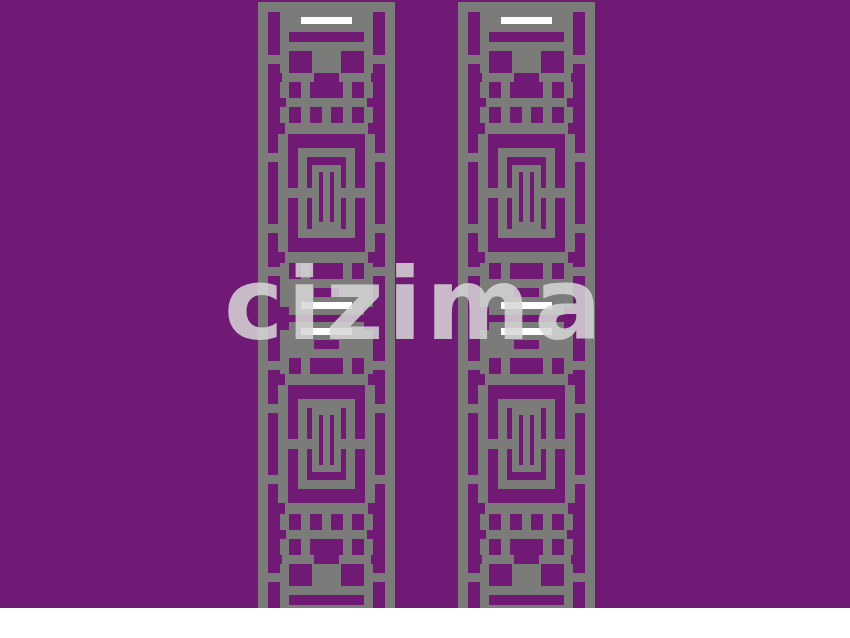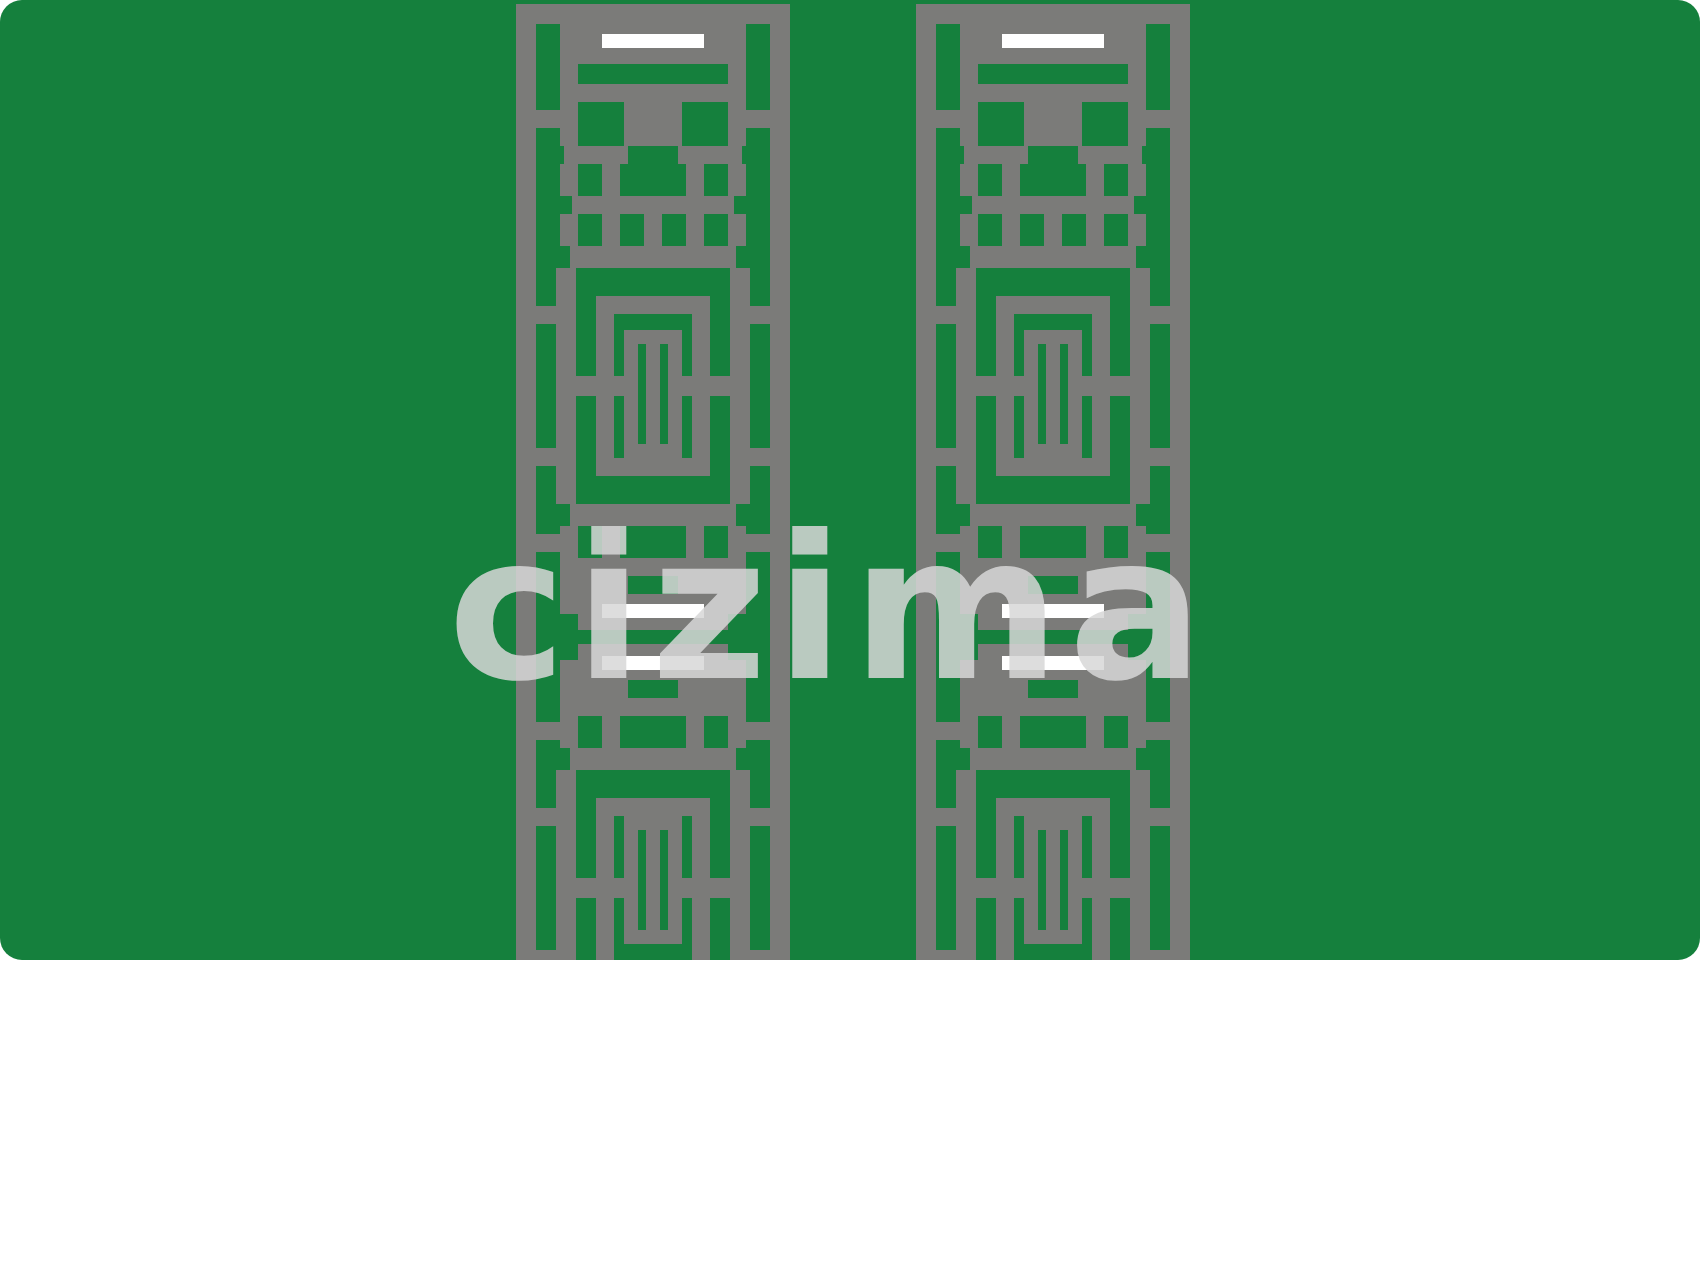--- a/index.html
+++ b/index.html
@@ -3,25 +3,24 @@
 <meta charset="utf-8">
 <style>
   html, body {
     margin: 0;
     padding: 0;
     background: #ffffff;
   }
   .canvas {
     position: relative;
     width: 850px;
-    height: 480px;
-    background: #15803d;
+    height: 608px;
+    background: #701a75;
     overflow: hidden;
     font-family: "DejaVu Sans", sans-serif;
-    border-radius: 11px;
   }
   .panel {
     position: absolute;
     top: 0;
     left: 0;
   }
   .panel svg {
     display: block;
   }
   .watermark {

